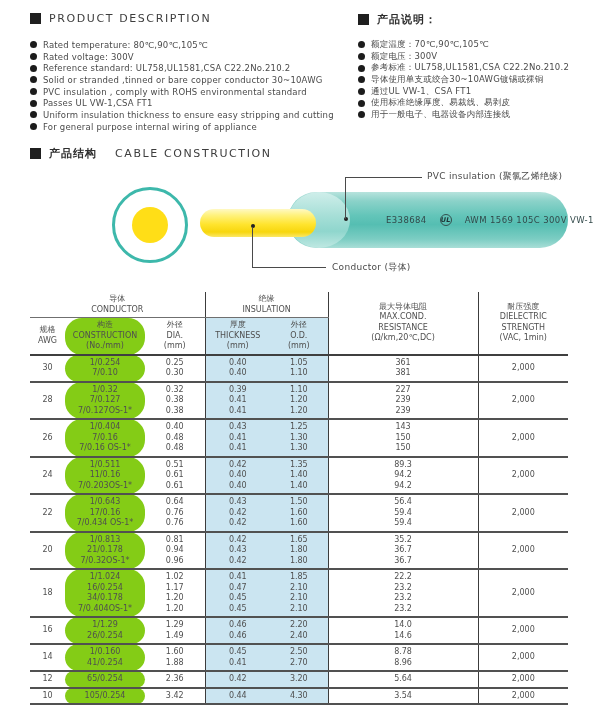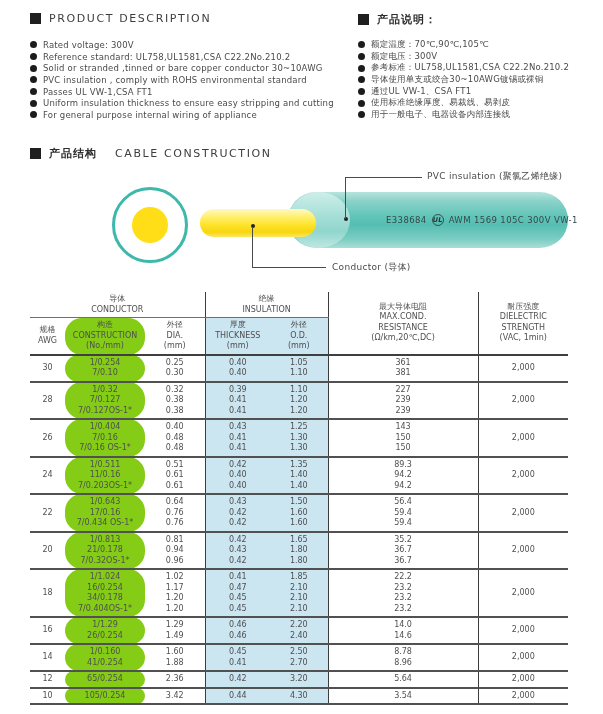--- a/index.html
+++ b/index.html
@@ -21,21 +21,21 @@
   
   .xsec{position:absolute;left:112px;top:187px;width:76px;height:76px;box-sizing:border-box;
         border:3px solid #3db8ab;border-radius:50%;background:#ffffff;}
   .core{position:absolute;left:132px;top:207px;width:36px;height:36px;border-radius:50%;background:#ffde17;}
   .rod{position:absolute;left:200px;top:209px;width:116px;height:28px;border-radius:14px;z-index:3;
        background:linear-gradient(180deg,#fff9c4 0%,#fff27e 22%,#ffe42e 55%,#f7d60d 82%,#fbe766 100%);}
   .cable{position:absolute;left:288px;top:192px;width:280px;height:56px;border-radius:28px;z-index:1;
        background:linear-gradient(180deg,#b7e3dd 0%,#8bd2c9 16%,#63c5b9 42%,#55beb2 58%,#7ccdc3 84%,#a9ded7 100%);}
   .endcap{position:absolute;left:288px;top:192px;width:62px;height:56px;border-radius:50%;z-index:2;
        background:linear-gradient(180deg,#cfeeea 0%,#a4ded6 45%,#8fd6cd 70%,#bfe8e2 100%);}
-  .marking{position:absolute;left:362px;top:214px;z-index:4;display:flex;align-items:center;gap:5px;
+  .marking{position:absolute;left:362px;top:214px;z-index:4;display:flex;align-items:center;gap:13px;
        font-size:8.5px;color:#32494a;letter-spacing:0.4px;white-space:nowrap;padding-left:24px;}
   .ul-mark{display:inline-block;font-size:6.5px;font-weight:bold;font-style:italic;color:#1e3334;
        border:1px solid #35504f;border-radius:50%;width:10px;height:10px;line-height:10px;text-align:right;}
   .ldot{position:absolute;width:4px;height:4px;border-radius:50%;background:#222;z-index:5;}
   .lline{position:absolute;background:#4a4a4a;z-index:5;}
   .dlabel{position:absolute;font-size:9px;color:#4a4a4a;letter-spacing:0.3px;white-space:nowrap;z-index:5;}
 
   
   table.spec{position:absolute;left:30px;top:292px;width:538px;border-collapse:collapse;table-layout:fixed;}
   table.spec th,table.spec td{font-weight:normal;font-size:8px;line-height:10.5px;text-align:center;
@@ -52,20 +52,24 @@
 </head>
 <body>
 
 <div class="page">
 
   <div class="sec-h" style="left:30px;top:12px;">
     <span class="sq"></span>
     <span class="t">PRODUCT DESCRIPTION</span>
   </div>
   <ul class="blist" style="left:30px;top:39px;">
+    <li>
+        <span class="bullet"></span>
+        <span class="it">Rated temperature: 80℃,90℃,105℃</span>
+      </li>
     <li>
         <span class="bullet"></span>
         <span class="it">Rated voltage: 300V</span>
       </li>
     <li>
         <span class="bullet"></span>
         <span class="it">Reference standard: UL758,UL1581,CSA C22.2No.210.2</span>
       </li>
     <li>
         <span class="bullet"></span>

